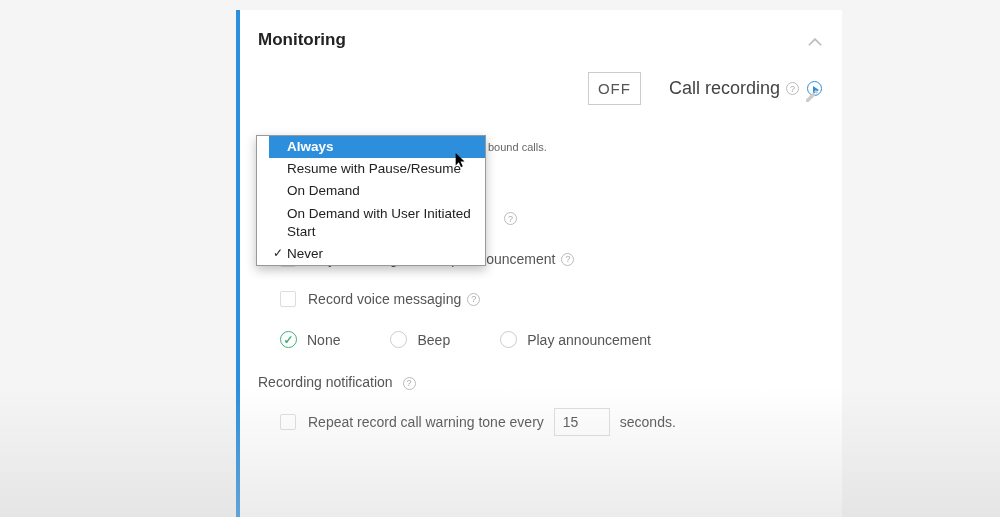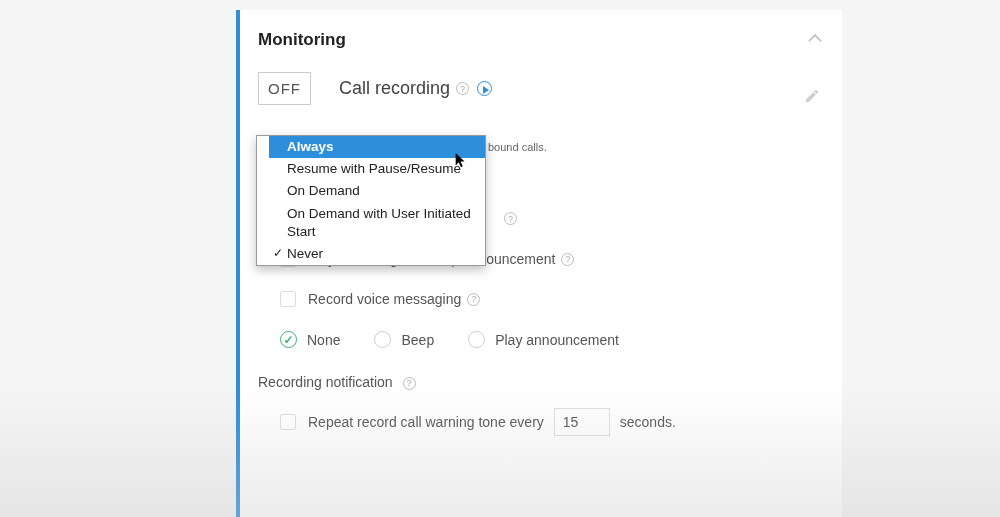--- a/index.html
+++ b/index.html
@@ -17,36 +17,37 @@
     top: 10px;
     width: 606px;
     height: 507px;
     background: #fff;
     border-left: 4px solid #2d8fdc;
     padding: 20px 20px 20px 18px;
   }
   .section-header {
     display: flex;
     justify-content: space-between;
-    align-items: flex-start;
+    align-items: flex-end;
     margin-bottom: 22px;
   }
   .section-title {
     font-size: 17px;
     font-weight: 700;
     color: #222;
   }
   .collapse-caret {
     color: #bbb;
     font-size: 14px;
   }
   .row {
     display: flex;
     align-items: center;
     margin-bottom: 18px;
+    justify-content: flex-end;
   }
   .off-badge {
     border: 1px solid #ccc;
     padding: 7px 9px;
     font-size: 15px;
     color: #555;
     letter-spacing: 1px;
     font-weight: 400;
     margin-right: 28px;
   }
@@ -177,21 +178,21 @@
   .subsection-title {
     font-size: 14px;
     color: #555;
     margin-bottom: 18px;
   }
   .radio-row {
     display: flex;
     align-items: flex-start;
     margin-left: 22px;
     margin-bottom: 26px;
-    gap: 34px;
+    gap: 50px;
   }
   .radio {
     display: flex;
     align-items: center;
   }
   .radio-circle {
     width: 17px;
     height: 17px;
     border: 1.5px solid #ccc;
     border-radius: 50%;

